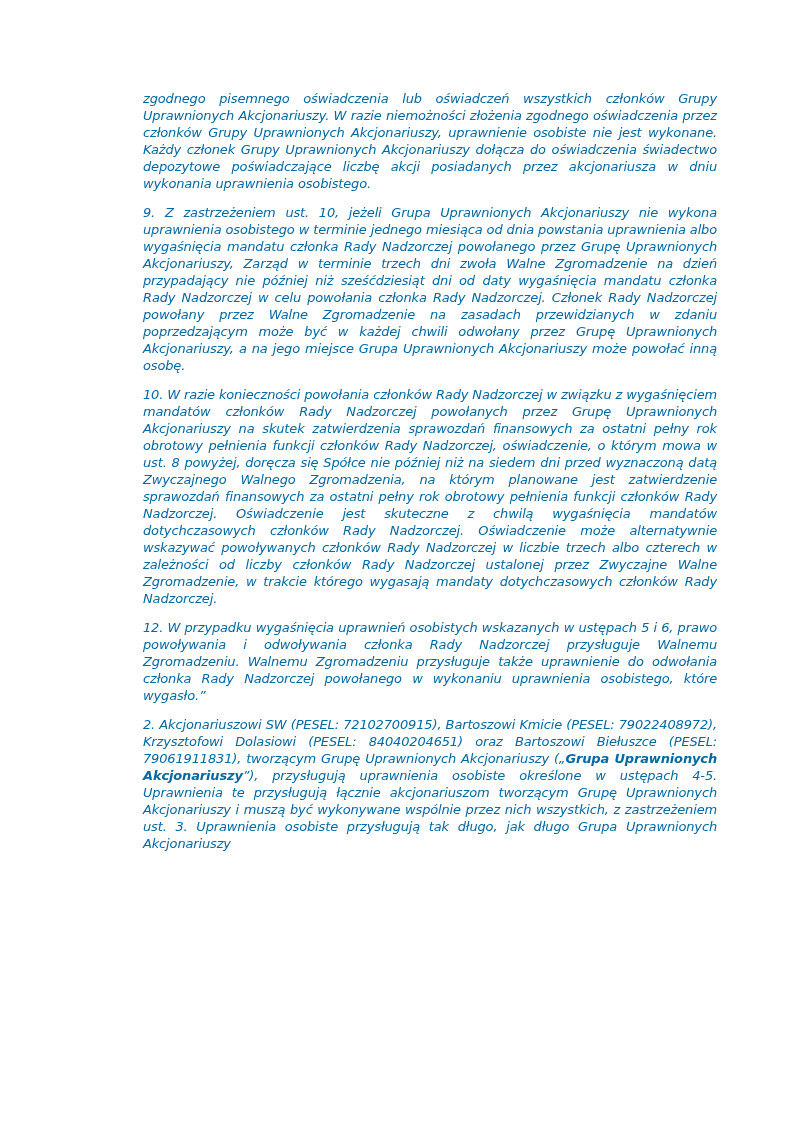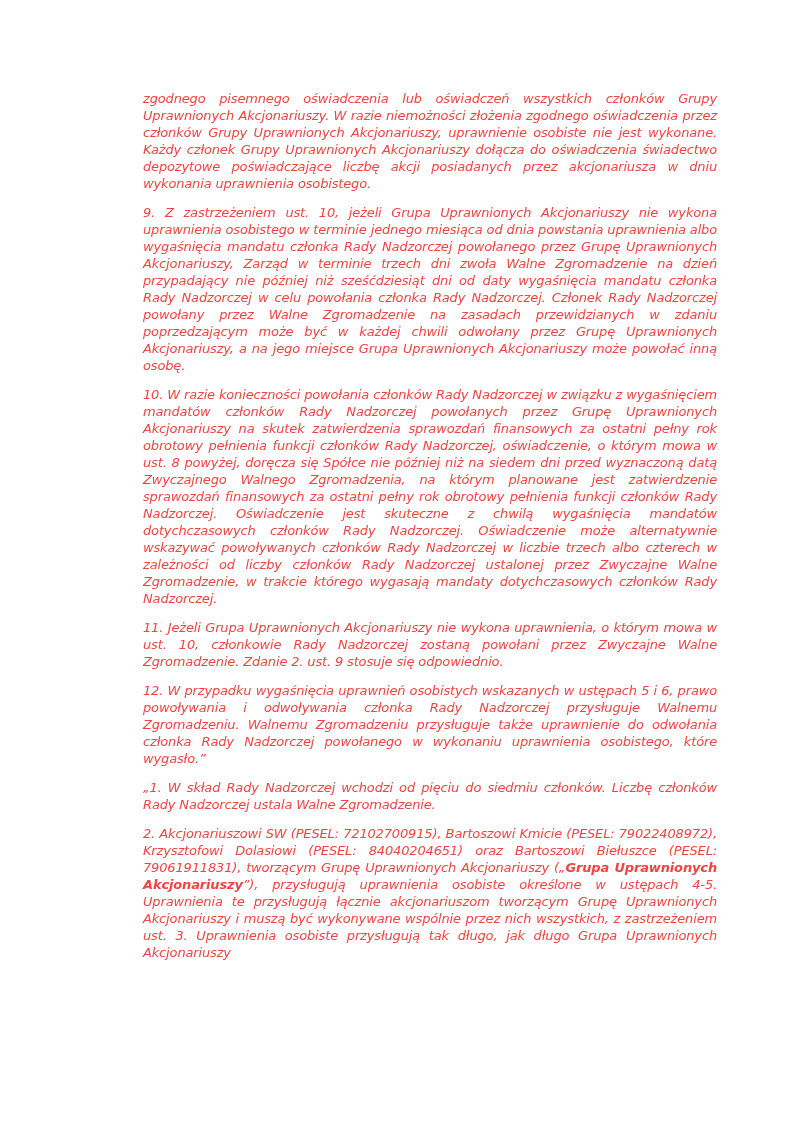--- a/index.html
+++ b/index.html
@@ -15,33 +15,31 @@
     background: #ffffff;
     padding: 90px 83px 40px 143px;
     overflow: hidden;
   }
   .para {
     margin: 0 0 12px 0;
     font-size: 13px;
     line-height: 17px;
     font-style: italic;
     text-align: justify;
-    color: #ef4444;
+    color: #0369a1;
     letter-spacing: -0.15px;
   }
   .para.heading {
     font-style: normal;
     font-weight: 700;
   }
   .b { font-weight: 700; }
 </style>
 </head>
 <body>
 
 <main class="page">
   <p class="para">zgodnego pisemnego oświadczenia lub oświadczeń wszystkich członków Grupy Uprawnionych Akcjonariuszy. W razie niemożności złożenia zgodnego oświadczenia przez członków Grupy Uprawnionych Akcjonariuszy, uprawnienie osobiste nie jest wykonane. Każdy członek Grupy Uprawnionych Akcjonariuszy dołącza do oświadczenia świadectwo depozytowe poświadczające liczbę akcji posiadanych przez akcjonariusza w dniu wykonania uprawnienia osobistego.</p>
   <p class="para">9. Z zastrzeżeniem ust. 10, jeżeli Grupa Uprawnionych Akcjonariuszy nie wykona uprawnienia osobistego w terminie jednego miesiąca od dnia powstania uprawnienia albo wygaśnięcia mandatu członka Rady Nadzorczej powołanego przez Grupę Uprawnionych Akcjonariuszy, Zarząd w terminie trzech dni zwoła Walne Zgromadzenie na dzień przypadający nie później niż sześćdziesiąt dni od daty wygaśnięcia mandatu członka Rady Nadzorczej w celu powołania członka Rady Nadzorczej. Członek Rady Nadzorczej powołany przez Walne Zgromadzenie na zasadach przewidzianych w zdaniu poprzedzającym może być w każdej chwili odwołany przez Grupę Uprawnionych Akcjonariuszy, a na jego miejsce Grupa Uprawnionych Akcjonariuszy może powołać inną osobę.</p>
   <p class="para">10. W razie konieczności powołania członków Rady Nadzorczej w związku z wygaśnięciem mandatów członków Rady Nadzorczej powołanych przez Grupę Uprawnionych Akcjonariuszy na skutek zatwierdzenia sprawozdań finansowych za ostatni pełny rok obrotowy pełnienia funkcji członków Rady Nadzorczej, oświadczenie, o którym mowa w ust. 8 powyżej, doręcza się Spółce nie później niż na siedem dni przed wyznaczoną datą Zwyczajnego Walnego Zgromadzenia, na którym planowane jest zatwierdzenie sprawozdań finansowych za ostatni pełny rok obrotowy pełnienia funkcji członków Rady Nadzorczej. Oświadczenie jest skuteczne z chwilą wygaśnięcia mandatów dotychczasowych członków Rady Nadzorczej. Oświadczenie może alternatywnie wskazywać powoływanych członków Rady Nadzorczej w liczbie trzech albo czterech w zależności od liczby członków Rady Nadzorczej ustalonej przez Zwyczajne Walne Zgromadzenie, w trakcie którego wygasają mandaty dotychczasowych członków Rady Nadzorczej.</p>
-  <p class="para">11. Jeżeli Grupa Uprawnionych Akcjonariuszy nie wykona uprawnienia, o którym mowa w ust. 10, członkowie Rady Nadzorczej zostaną powołani przez Zwyczajne Walne Zgromadzenie. Zdanie 2. ust. 9 stosuje się odpowiednio.</p>
   <p class="para">12. W przypadku wygaśnięcia uprawnień osobistych wskazanych w ustępach 5 i 6, prawo powoływania i odwoływania członka Rady Nadzorczej przysługuje Walnemu Zgromadzeniu. Walnemu Zgromadzeniu przysługuje także uprawnienie do odwołania członka Rady Nadzorczej powołanego w wykonaniu uprawnienia osobistego, które wygasło.”</p>
-  <p class="para">„1. W skład Rady Nadzorczej wchodzi od pięciu do siedmiu członków. Liczbę członków Rady Nadzorczej ustala Walne Zgromadzenie.</p>
   <p class="para"><span>2. Akcjonariuszowi SW (PESEL: 72102700915), Bartoszowi Kmicie (PESEL: 79022408972), Krzysztofowi Dolasiowi (PESEL: 84040204651) oraz Bartoszowi Biełuszce (PESEL: 79061911831), tworzącym Grupę Uprawnionych Akcjonariuszy („</span><span class="b">Grupa Uprawnionych Akcjonariuszy</span><span>”), przysługują uprawnienia osobiste określone w ustępach 4-5. Uprawnienia te przysługują łącznie akcjonariuszom tworzącym Grupę Uprawnionych Akcjonariuszy i muszą być wykonywane wspólnie przez nich wszystkich, z zastrzeżeniem ust. 3. Uprawnienia osobiste przysługują tak długo, jak długo Grupa Uprawnionych Akcjonariuszy</span></p>
 </main>
 
 </body></html>

